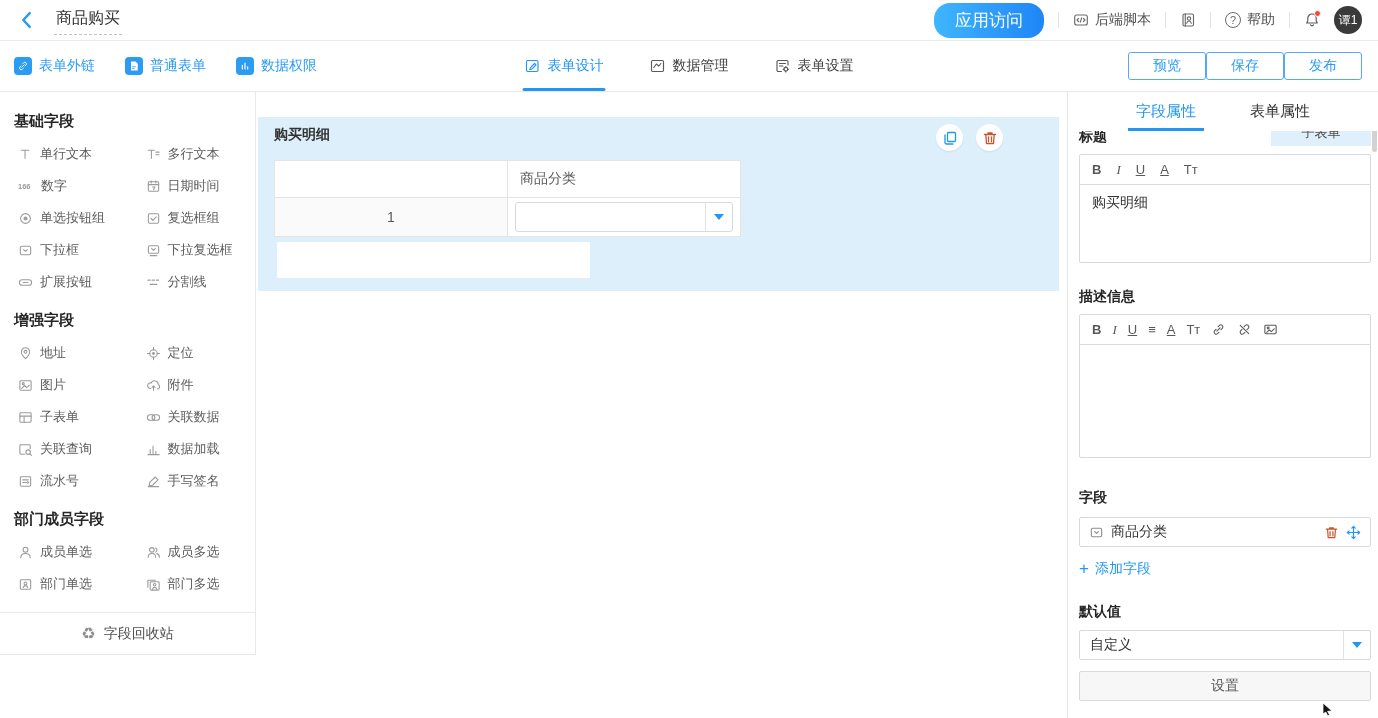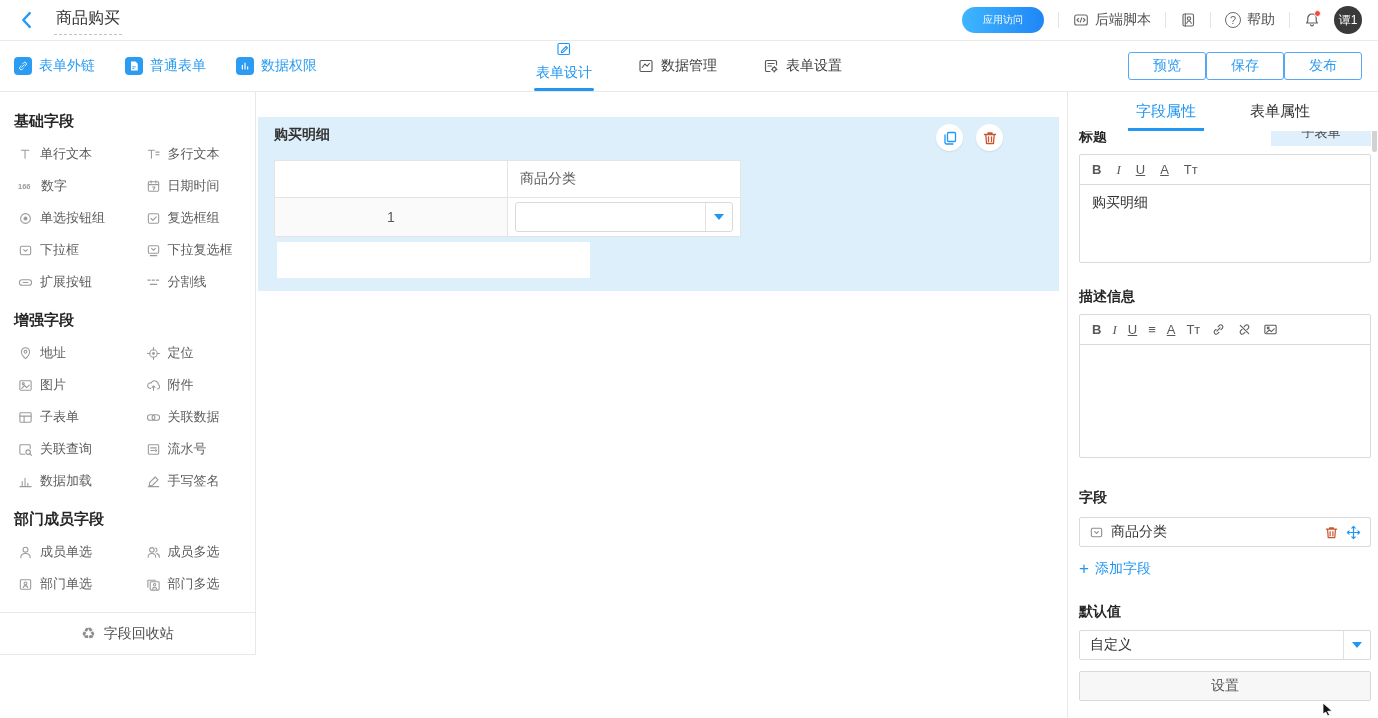--- a/index.html
+++ b/index.html
@@ -9,21 +9,21 @@
   .i16 { width:16px; height:16px; flex:none; }
   .i15 { width:15px; height:15px; flex:none; }
   .stroke { fill:none; stroke:currentColor; stroke-width:1.15; stroke-linecap:round; stroke-linejoin:round; }
 
   
   .hdr { height:41px; border-bottom:1px solid #eaeaea; display:flex; align-items:center; padding:0 16px; }
   .back { width:22px; height:22px; color:#2a9cf4; cursor:pointer; }
   .hdr-title { font-size:16px; color:#333; margin-left:16px; padding:2px 2px 5px;
     border-bottom:1px dashed #c3c3c3; }
   .hdr-right { margin-left:auto; display:flex; align-items:center; gap:14px; }
-  .pill { background:linear-gradient(90deg,#3fb6fe,#1e86f7); color:#fff; font-size:10px;
+  .pill { background:linear-gradient(90deg,#3fb6fe,#1e86f7); color:#fff; font-size:17px;
     padding:6px 21px; border-radius:16px; border:none; cursor:pointer; }
   .vdiv { width:1px; height:16px; background:#e3e3e3; }
   .hmenu { display:flex; align-items:center; gap:6px; color:#4f4f4f; font-size:14px; cursor:pointer; }
   .hmenu svg { color:#6b6b6b; }
   .bell-wrap { position:relative; cursor:pointer; color:#5a5a5a; }
   .bell-dot { position:absolute; right:-1px; top:-2px; width:7px; height:7px; border-radius:50%;
     background:#f5483b; border:1px solid #fff; }
   .avatar { width:28px; height:28px; border-radius:50%; background:#3a3a3a; color:#fff;
     font-size:12px; display:flex; align-items:center; justify-content:center; cursor:pointer; }
   .q-icon { width:16px; height:16px; border:1.2px solid #6b6b6b; border-radius:50%;
@@ -34,21 +34,21 @@
   .sub-left { display:flex; align-items:center; gap:30px; padding-left:14px; }
   .sub-link { display:flex; align-items:center; gap:7px; color:#2b9cf2; font-size:14px; cursor:pointer; }
   .blue-sq { width:18px; height:18px; border-radius:4px; background:#2b9cf2; color:#fff;
     display:flex; align-items:center; justify-content:center; }
   .blue-sq svg { width:12px; height:12px; }
   .sub-center { position:absolute; left:50%; transform:translateX(-50%); height:100%;
     display:flex; align-items:center; gap:46px; }
   .ctab { display:flex; align-items:center; gap:7px; font-size:14px; color:#3f3f3f;
     height:100%; position:relative; cursor:pointer; }
   .ctab svg { color:#595959; }
-  .ctab.active { color:#2196f3;flex-direction:column; }
+  .ctab.active { color:#2196f3; }
   .ctab.active svg { color:#2196f3; }
   .ctab.active::after { content:""; position:absolute; left:-2px; right:-2px; bottom:0;
     height:3px; background:#2196f3; border-radius:2px; }
   .sub-right { margin-left:auto; display:flex; padding-right:16px; }
   .obtn { width:78px; height:28px; background:#fff; border:1px solid #57a8f4; border-radius:3px;
     color:#2e9cf2; font-size:14px; cursor:pointer; font-family:inherit; }
 
   
   .main { display:flex; height:626px; }
 
@@ -366,30 +366,30 @@
         <div class="f-item">
           <svg class="i15 stroke" viewBox="0 0 16 16">
               <path d="M13 7V4a1 1 0 0 0-1-1H3a1 1 0 0 0-1 1v8a1 1 0 0 0 1 1h4"></path>
               <circle cx="10.8" cy="10.8" r="2.4"></circle>
               <path d="M12.5 12.5 14.3 14.3"></path>
             </svg>
           <span>关联查询</span>
         </div>
         <div class="f-item">
           <svg class="i15 stroke" viewBox="0 0 16 16">
+              <path d="M2 13.5h12M4.5 13.5V8M7.5 13.5V4.5M10.5 13.5V10"></path>
+            </svg>
+          <span>数据加载</span>
+        </div>
+        <div class="f-item">
+          <svg class="i15 stroke" viewBox="0 0 16 16">
               <rect x="2.5" y="3" width="11" height="10" rx="1"></rect>
               <path d="M5 6.3h6M5 9l4 0M10.2 9.8 11.5 9l-1.3-.8"></path>
             </svg>
           <span>流水号</span>
-        </div>
-        <div class="f-item">
-          <svg class="i15 stroke" viewBox="0 0 16 16">
-              <path d="M2 13.5h12M4.5 13.5V8M7.5 13.5V4.5M10.5 13.5V10"></path>
-            </svg>
-          <span>数据加载</span>
         </div>
         <div class="f-item">
           <svg class="i15 stroke" viewBox="0 0 16 16">
               <path d="M9.8 3.2l3 3-5.8 5.8-3.6.6.6-3.6zM2.5 13.5h11"></path>
             </svg>
           <span>手写签名</span>
         </div>
       </div>
 
       <div class="sec-title mt">部门成员字段</div>

